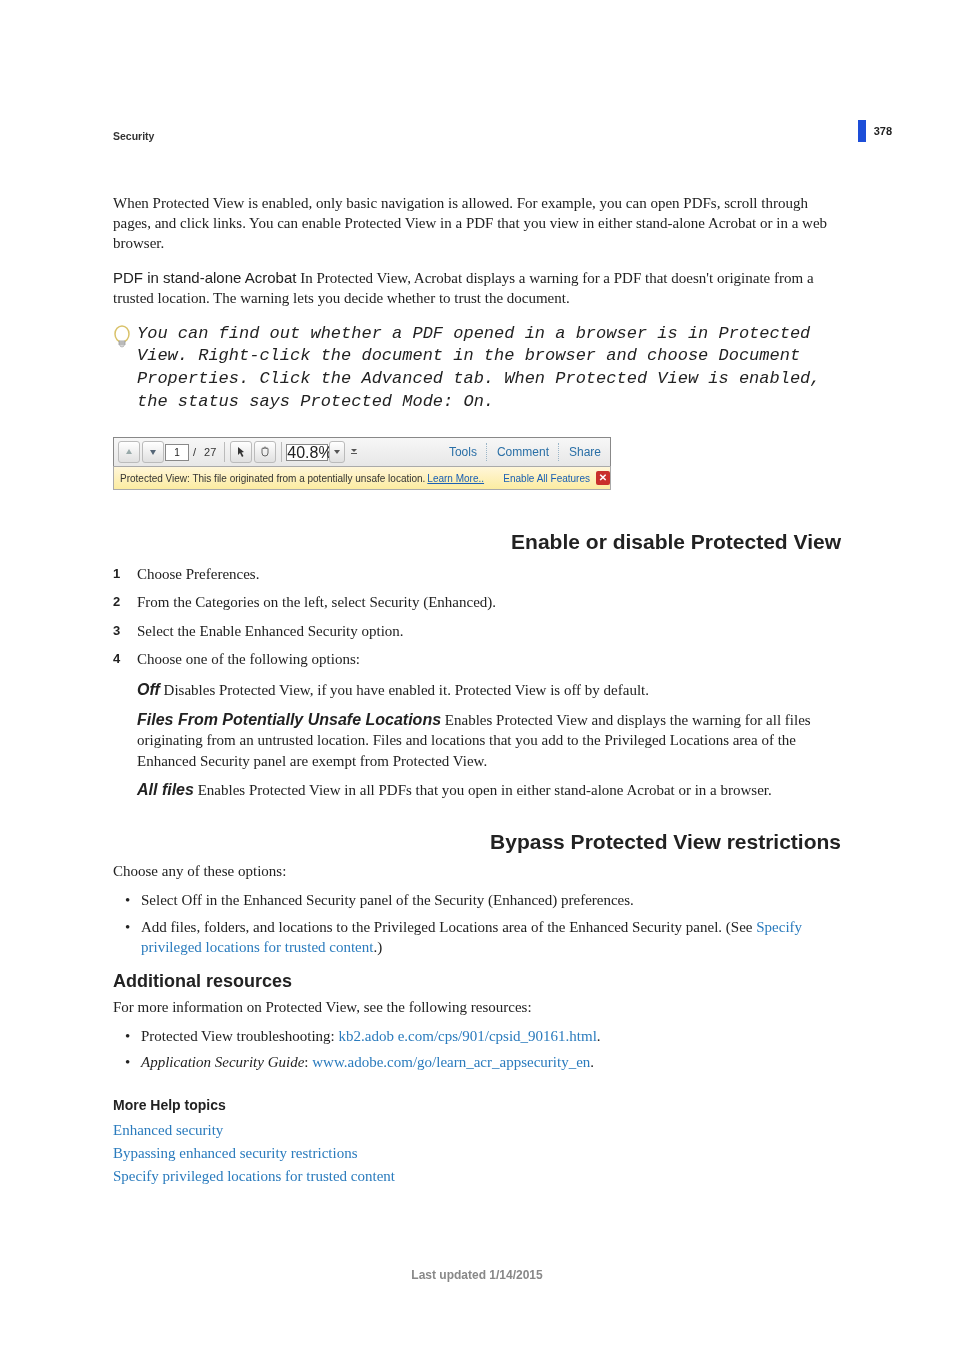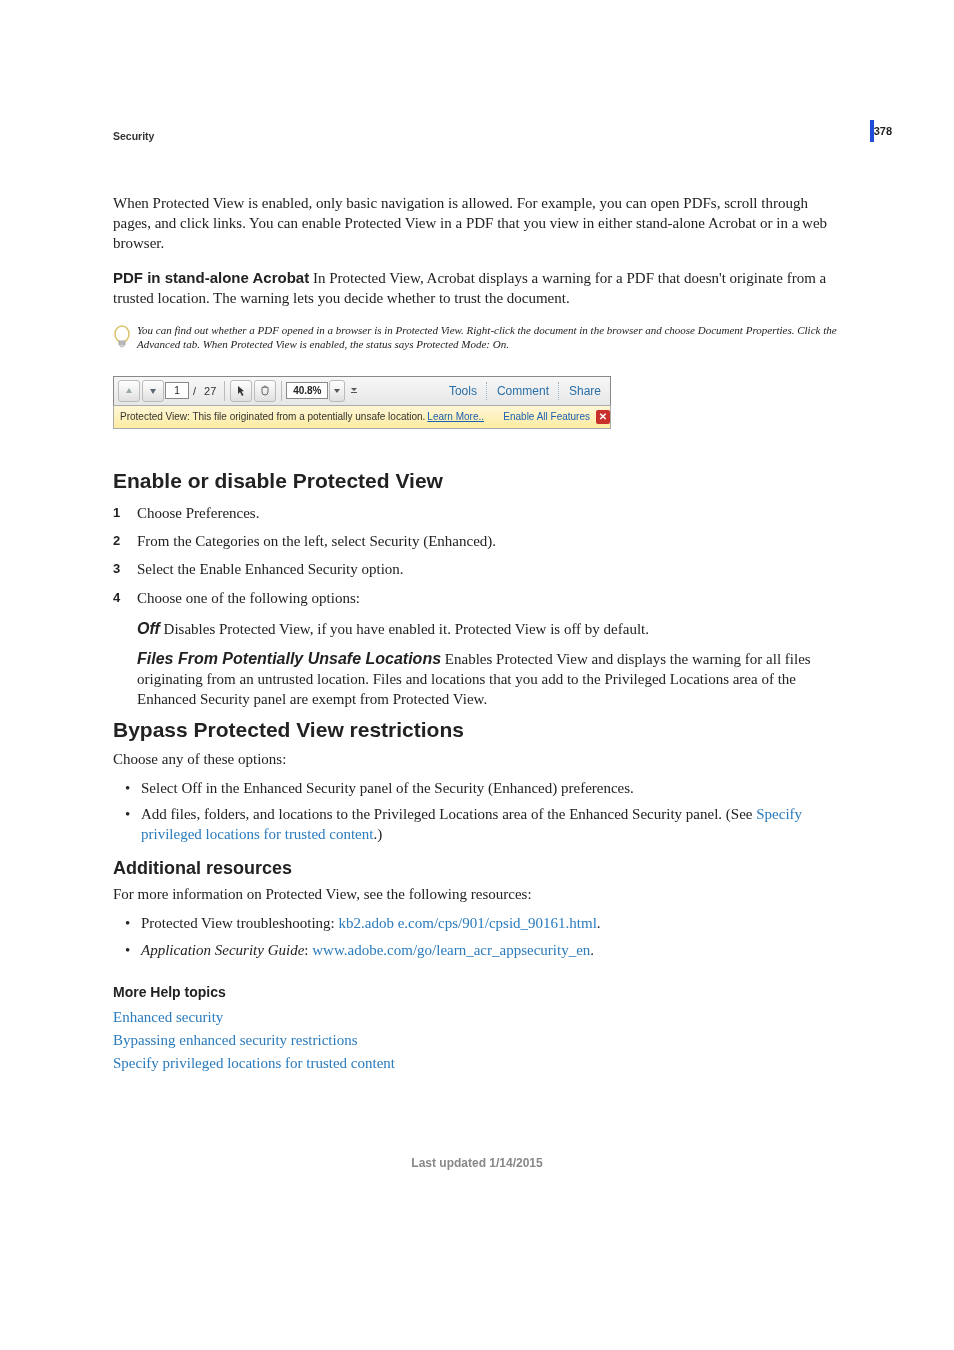--- a/index.html
+++ b/index.html
@@ -11,21 +11,22 @@
     width: 954px;
   }
   .page {
     padding: 130px 113px 60px 113px;
     position: relative;
   }
   .page-number-box {
     position: absolute;
     top: 120px;
     right: 62px;
-    border-left: 4px solid #1d4ed8;
+    border-left: 8px solid #1d4ed8;
+    padding-left: 8px;
     height: 22px;
     display: flex;
     align-items: center;
   }
   .page-number {
     font-family: "Myriad Pro", Arial, sans-serif;
     font-size: 11px;
     font-weight: 700;
     color: #222;
   }
@@ -36,38 +37,39 @@
     color: #333;
     margin-bottom: 52px;
   }
   p.body {
     font-size: 15px;
     line-height: 1.33;
     margin: 0 0 14px 0;
   }
   .section-title {
     font-family: "Myriad Pro", Arial, sans-serif;
-    font-weight: 700;
+    font-weight: 400;
   }
   .tip-block {
     display: flex;
     align-items: flex-start;
     gap: 6px;
     margin-bottom: 24px;
   }
   .tip-icon {
     width: 18px;
     height: 26px;
     flex-shrink: 0;
     margin-top: 2px;
   }
   .tip-text {
     font-style: italic;
-    font-size: 11px;
+    font-size: 17px;
     line-height: 1.33;
+    font-family: Liberation Mono, monospace;
   }
   .figure {
     width: 498px;
     margin-bottom: 40px;
   }
   .toolbar {
     display: flex;
     align-items: center;
     height: 28px;
     border: 1px solid #888;
@@ -105,24 +107,23 @@
   .tb-total {
     font-size: 11px;
     margin: 0 4px;
     color: #333;
   }
   .tb-zoom-input {
     width: 40px;
     height: 15px;
     border: 1px solid #888;
     background: #fff;
-    font-size: 10px;
-    text-align: center;
+    font-size: 16px;
+    text-align: right;
     line-height: 15px;
-    font-weight: bold;
   }
   .tb-right {
     margin-left: auto;
     display: flex;
     align-items: center;
     height: 100%;
   }
   .tb-link {
     color: #2a6fa6;
     font-size: 12px;
@@ -173,20 +174,21 @@
     text-align: center;
     border-radius: 2px;
     font-weight: bold;
   }
   h2.h2 {
     font-family: "Myriad Pro", Arial, sans-serif;
     font-weight: 700;
     font-size: 21px;
     color: #222;
     margin: 0 0 8px 0;
+    text-align: right;
   }
   h3.h3 {
     font-family: "Myriad Pro", Arial, sans-serif;
     font-weight: 700;
     font-size: 14px;
     color: #222;
     margin: 24px 0 6px 0;
   }
   ol.steps {
     list-style: none;
@@ -363,20 +365,23 @@
     <li>Select the Enable Enhanced Security option.</li>
     <li>Choose one of the following options:</li>
   </ol>
 
   <div class="option-block">
     <span class="option-label">Off</span><span>  Disables Protected View, if you have enabled it. Protected View is off by default.</span>
   </div>
   <div class="option-block">
     <span class="option-label">Files From Potentially Unsafe Locations</span><span>  Enables Protected View and displays the warning for all files originating from an untrusted location. Files and locations that you add to the Privileged Locations area of the Enhanced Security panel are exempt from Protected View.</span>
   </div>
+  <div class="option-block" style="margin-bottom:30px">
+    <span class="option-label">All files</span><span>  Enables Protected View in all PDFs that you open in either stand-alone Acrobat or in a browser.</span>
+  </div>
 
   <h2 class="h2">Bypass Protected View restrictions</h2>
   <p class="body" style="margin-bottom:4px">Choose any of these options:</p>
 
   <ul class="bullets">
     <li>Select Off in the Enhanced Security panel of the Security (Enhanced) preferences.</li>
     <li>
       <span>Add files, folders, and locations to the Privileged Locations area of the Enhanced Security panel. (See </span><span class="link">Specify privileged locations for trusted content</span><span>.)</span>
     </li>
   </ul>

